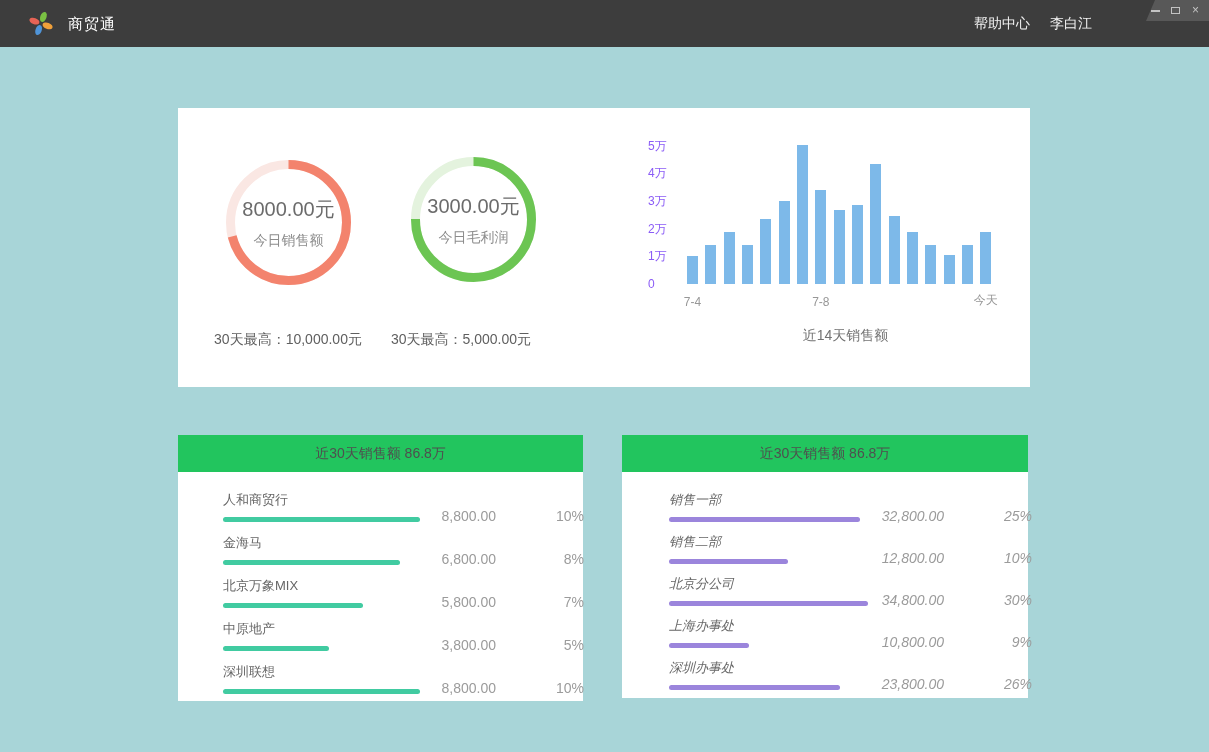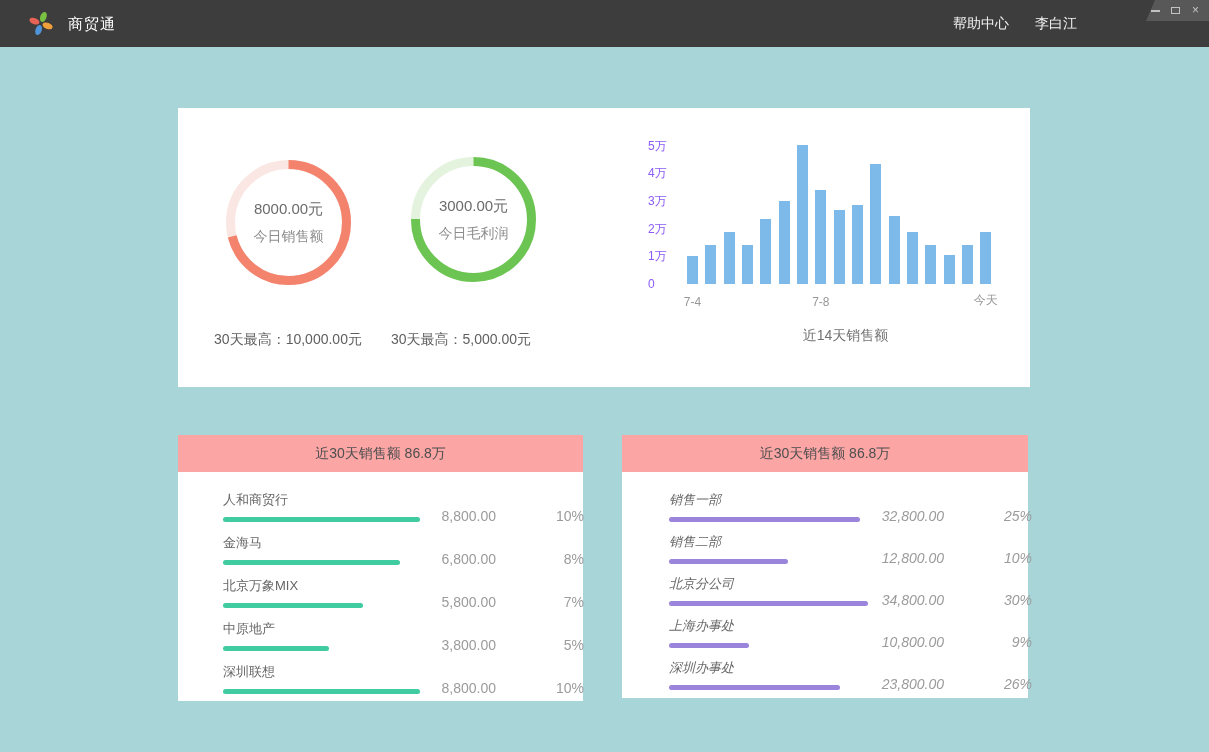--- a/index.html
+++ b/index.html
@@ -5,22 +5,22 @@
   * { margin:0; padding:0; box-sizing:border-box; }
   html,body { width:1209px; height:752px; }
   body { font-family:"Liberation Sans","DejaVu Sans",sans-serif; }
   .screen { position:relative; width:1209px; height:752px; background:#a8d5d8; overflow:hidden; }
 
   
   .titlebar { position:absolute; left:0; top:0; width:1209px; height:47px; background:#3d3d3d; }
   .logo { position:absolute; left:28px; top:10px; width:26px; height:27px; }
   .app-title { position:absolute; left:68px; top:0; height:47px; line-height:47px;
                color:#ffffff; font-size:15px; letter-spacing:1px; }
-  .titlebar-right { position:absolute; right:132px; top:0; height:47px; display:flex;
-                    align-items:center; gap:26px; }
+  .titlebar-right { position:absolute; right:117px; top:0; height:47px; display:flex;
+                    align-items:center; gap:20px; }
   .tb-link { color:#f2f2f2; font-size:14px; cursor:pointer; white-space:nowrap; }
   .win-controls { position:absolute; right:0; top:0; width:63px; height:21px; background:#585858;
                   clip-path:polygon(9px 0, 63px 0, 63px 21px, 0 21px);
                   display:flex; align-items:center; justify-content:flex-end;
                   gap:9px; padding-right:8px; }
   .wc-btn { width:11px; height:11px; position:relative; cursor:pointer; }
   .wc-min::after { content:""; position:absolute; left:1px; right:1px; top:5px; height:2px; background:#c3c3c3; }
   .wc-max::after { content:""; position:absolute; left:1px; right:1px; top:2px; bottom:2px; border:1.5px solid #c3c3c3; }
   .wc-close { color:#c3c3c3; font-size:12px; line-height:11px; text-align:center; }
 
@@ -30,39 +30,39 @@
   .rank-card-left  { left:178px; top:435px; width:405px; height:266px; }
   .rank-card-right { left:622px; top:435px; width:406px; height:263px; }
 
   
   .ring-widget { position:absolute; width:125px; height:125px; }
   .ring-sales  { left:48px;  top:52px; }
   .ring-profit { left:233px; top:49px; }
   .ring-widget svg { position:absolute; left:0; top:0; }
   .ring-center { position:absolute; left:0; top:0; width:125px; height:125px; display:flex;
                  flex-direction:column; align-items:center; justify-content:center; gap:9px; }
-  .ring-value { font-size:15px; color:#6b6b6b; }
+  .ring-value { font-size:20px; color:#6b6b6b; }
   .ring-label { font-size:14px; color:#8c8c8c; }
   .ring-footnote { position:absolute; top:223px; width:230px; text-align:center;
                    font-size:14px; color:#5f5f5f; }
   .fn-sales  { left:-5px; }
   .fn-profit { left:168px; }
 
   
   .chart-plot { position:absolute; left:509px; top:38px; width:305px; height:138px; }
   .vbar { position:absolute; bottom:0; width:11px; background:#7db9e9; }
   .y-tick { position:absolute; left:-39px; width:34px; font-size:12px; color:#8b5cf6;
             transform:translateY(50%); }
   .x-tick { position:absolute; bottom:-25px; font-size:12px; color:#979797;
             transform:translateX(-50%); white-space:nowrap; }
   .chart-title { position:absolute; left:540px; top:219px; width:255px; text-align:center;
                  font-size:14px; color:#737373; }
 
   
-  .card-header { height:37px; background:#fca5a5; display:flex; align-items:center;
+  .card-header { height:37px; background:#22c55e; display:flex; align-items:center;
                  justify-content:center; font-size:14px; color:#4f4f4f; }
   .rank-body { padding-top:19px; }
   .rank-card-left  .rank-body { padding-left:45px; padding-right:53px; }
   .rank-card-right .rank-body { padding-left:47px; padding-right:36px;font-style:italic; }
   .rank-row { display:flex; justify-content:space-between; align-items:flex-end; }
   .rank-card-left  .rank-row { margin-bottom:12px; }
   .rank-card-right .rank-row { margin-bottom:11px; }
   .rank-name { font-size:13px; color:#666666; margin-bottom:8px; }
   .rank-track { height:5px; border-radius:3px; }
   .rank-card-left  .rank-track { width:197px; }

